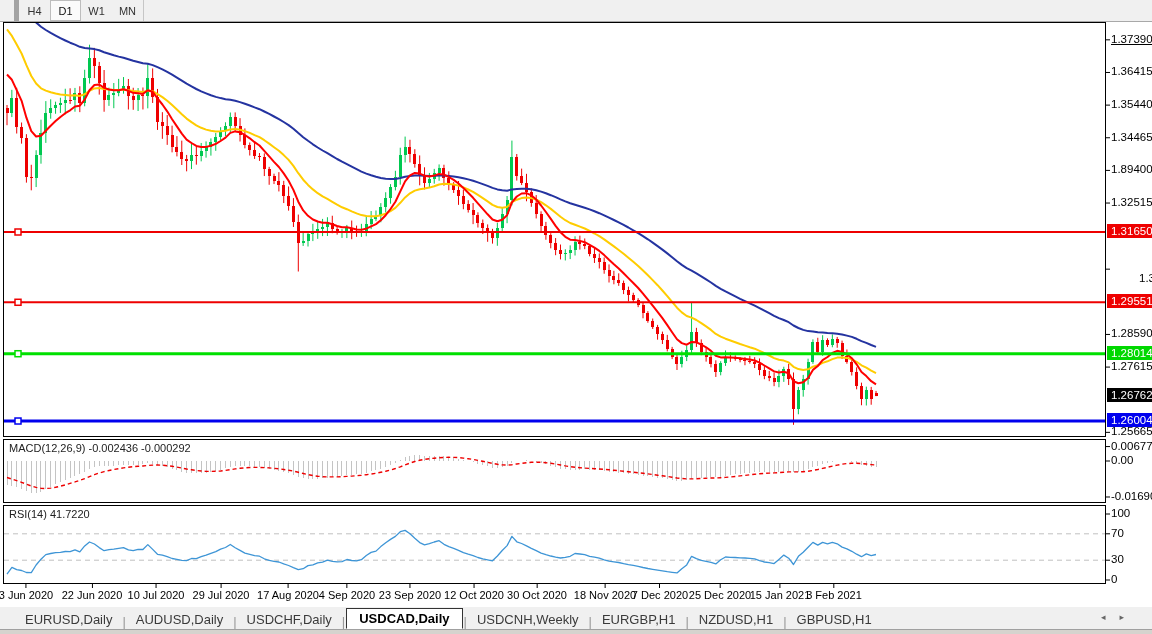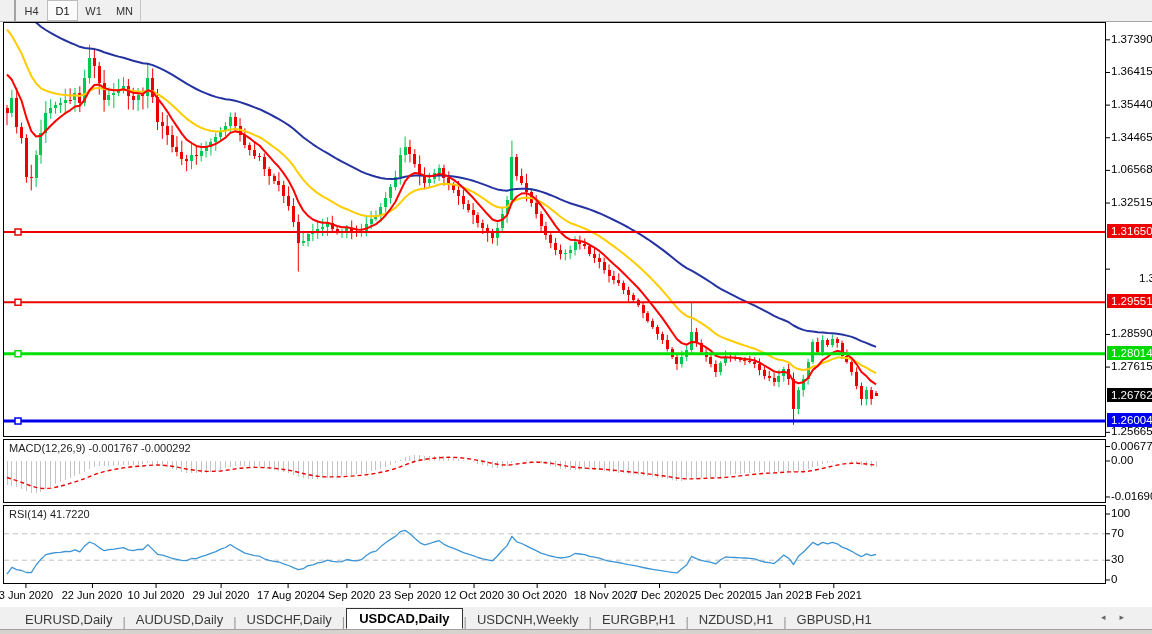--- a/index.html
+++ b/index.html
@@ -1,21 +1,21 @@
 <!DOCTYPE html>
 <html><head>
 <meta charset="utf-8">
 <style>
   html,body{margin:0;padding:0;background:#fff;}
   #app{position:relative;width:1152px;height:634px;overflow:hidden;
        font-family:"Liberation Sans","DejaVu Sans",sans-serif;background:#fff;-webkit-font-smoothing:none;}
   
   #toolbar{position:absolute;left:0;top:0;width:1152px;height:21px;background:#f0f0f0;
            border-bottom:1px solid #a8a8a8;display:flex;align-items:center;}
-  .tf-group{display:flex;margin-left:14px;height:21px;border-left:2px solid #a3a3a3;border-right:1px solid #c6c6c6;}
+  .tf-group{display:flex;margin-left:14px;height:21px;border-left:5px solid #a3a3a3;border-right:1px solid #c6c6c6;}
   .tf-btn{width:31px;height:21px;display:flex;align-items:center;justify-content:center;
           font-size:11px;color:#333;cursor:default;}
   .tf-btn.active{background:#fbfbfb;border:1px solid #bdbdbd;box-sizing:border-box;color:#111;}
   
   .pane{position:absolute;left:3px;width:1103px;background:#fff;border:1px solid #000;box-sizing:border-box;}
   #pane-main{top:22px;height:415px;}
   #pane-macd{top:439px;height:64px;}
   #pane-rsi{top:505px;height:79px;}
   #overlay{position:absolute;left:0;top:0;pointer-events:none;}
   
@@ -45,21 +45,21 @@
         <div class="tf-btn active">D1</div>
         <div class="tf-btn">W1</div>
         <div class="tf-btn">MN</div>
       </div>
   </div>
 
   <div class="pane" id="pane-main"></div>
   <div class="pane" id="pane-macd"></div>
   <div class="pane" id="pane-rsi"></div>
 
-  <div class="ind-label" style="top:442px;">MACD(12,26,9) -0.001767 -0.000292</div>
+  <div class="ind-label" style="top:442px;">MACD(12,26,9) -0.002436 -0.000292</div>
   <div class="ind-label" style="top:508px;">RSI(14) 41.7220</div>
 
   <svg id="overlay" width="1152" height="634">
       <defs>
         <clipPath id="cm">
           <rect x="4" y="23" width="1101" height="413"></rect>
         </clipPath>
         <clipPath id="cd">
           <rect x="4" y="440" width="1101" height="62"></rect>
         </clipPath>
@@ -655,25 +655,25 @@
       <line x1="474.05100000000004" y1="584" x2="474.05100000000004" y2="588" stroke="#000" stroke-width="1"></line>
       <line x1="537.166" y1="584" x2="537.166" y2="588" stroke="#000" stroke-width="1"></line>
       <line x1="605.1360000000001" y1="584" x2="605.1360000000001" y2="588" stroke="#000" stroke-width="1"></line>
       <line x1="659.5120000000001" y1="584" x2="659.5120000000001" y2="588" stroke="#000" stroke-width="1"></line>
       <line x1="720.1995000000001" y1="584" x2="720.1995000000001" y2="588" stroke="#000" stroke-width="1"></line>
       <line x1="779.916" y1="584" x2="779.916" y2="588" stroke="#000" stroke-width="1"></line>
       <line x1="833.8065000000001" y1="584" x2="833.8065000000001" y2="588" stroke="#000" stroke-width="1"></line>
     </svg>
 
   <div id="labels">
-      <div class="pricetick" style="top:32.83628000000033px;">1.37390</div>
+      <div class="pricetick" style="top:32.83628000000033px;text-decoration:underline;">1.37390</div>
       <div class="pricetick" style="top:65.47733000000008px;">1.36415</div>
       <div class="pricetick" style="top:98.11837999999985px;text-align:center;">1.35440</div>
       <div class="pricetick" style="top:130.75943000000035px;">1.34465</div>
-      <div class="pricetick" style="top:163.4004800000001px;">1.06568</div>
+      <div class="pricetick" style="top:163.4004800000001px;">1.89400</div>
       <div class="pricetick" style="top:196.04152999999985px;">1.32515</div>
       <div class="pricetick" style="top:272px;margin-left:28px;">1.30540</div>
       <div class="pricetick" style="top:327.4426799999999px;">1.28590</div>
       <div class="pricetick" style="top:360.0837300000004px;">1.27615</div>
       <div class="pricetick" style="top:425.36582999999985px;">1.25665</div>
       <div class="pricelabel" style="top:224px;background:#ee0000;">1.31650</div>
       <div class="pricelabel" style="top:294.2703220000002px;background:#ee0000;">1.29551</div>
       <div class="pricelabel" style="top:345.72600799999987px;background:#00d800;">1.28014</div>
       <div class="pricelabel" style="top:387.6404640000001px;background:#000000;">1.26762</div>
       <div class="pricelabel" style="top:413.01678799999985px;background:#0000ee;">1.26004</div>

